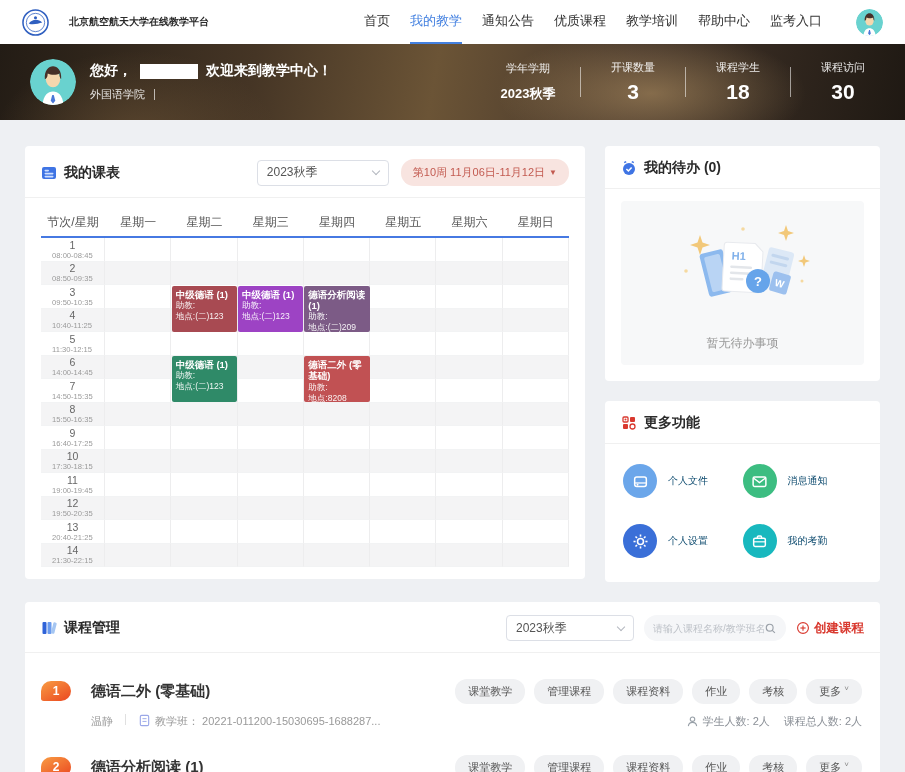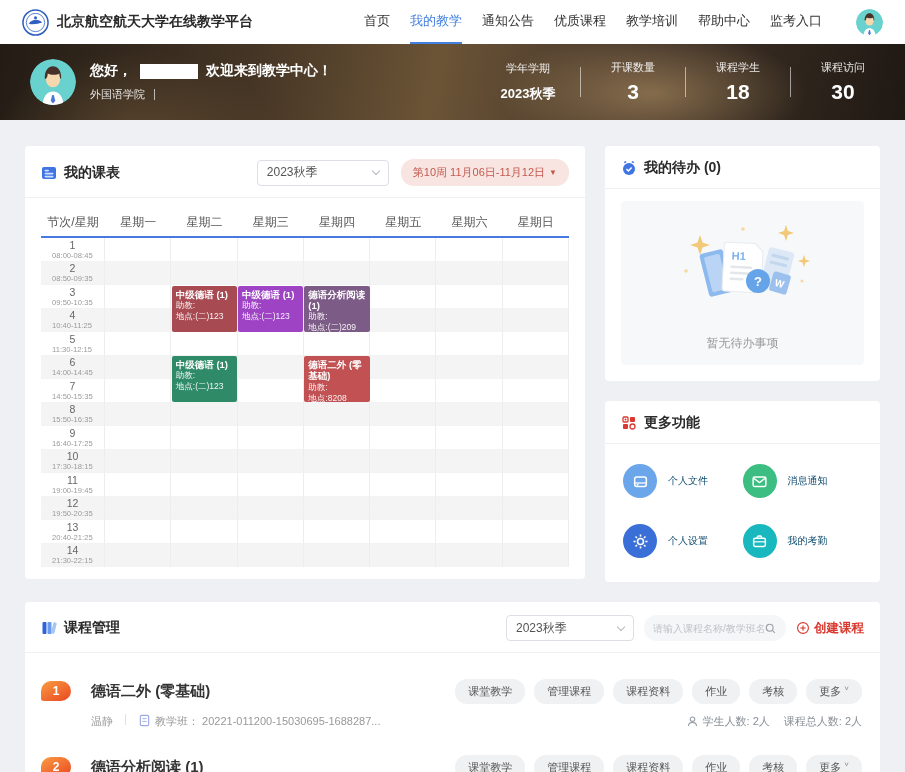--- a/index.html
+++ b/index.html
@@ -2,21 +2,21 @@
 <html><head>
 <meta charset="utf-8">
 <style>
   * { margin:0; padding:0; box-sizing:border-box; }
   html,body { width:905px; height:772px; overflow:hidden; background:#eef0f3;
     font-family:"Liberation Sans","DejaVu Sans",sans-serif; color:#333; }
 
   
   .topbar { height:44px; background:#fff; display:flex; align-items:center; padding:0 22px; }
   .logo { width:27px; height:27px; flex:0 0 auto; }
-  .brand { font-size:14px; font-weight:bold; color:#2b2b2b; margin-left:8px; }
+  .brand { font-size:10px; font-weight:bold; color:#2b2b2b; margin-left:20px; }
   .nav { margin-left:auto; display:flex; align-items:center; gap:20px; height:100%; }
   .nav-item { font-size:13px; color:#333; height:100%; display:flex; align-items:center;
     border-bottom:2px solid transparent; cursor:pointer; }
   .nav-item.active { color:#4380e0; border-bottom-color:#4380e0; }
   .avatar-sm { width:27px; height:27px; border-radius:50%; overflow:hidden; margin-left:34px; flex:0 0 auto; }
   .avatar-sm svg, .hero-avatar svg { display:block; width:100%; height:100%; }
 
   
   .hero { height:76px; display:flex; align-items:center; padding:0 30px; color:#fff;
     background:

